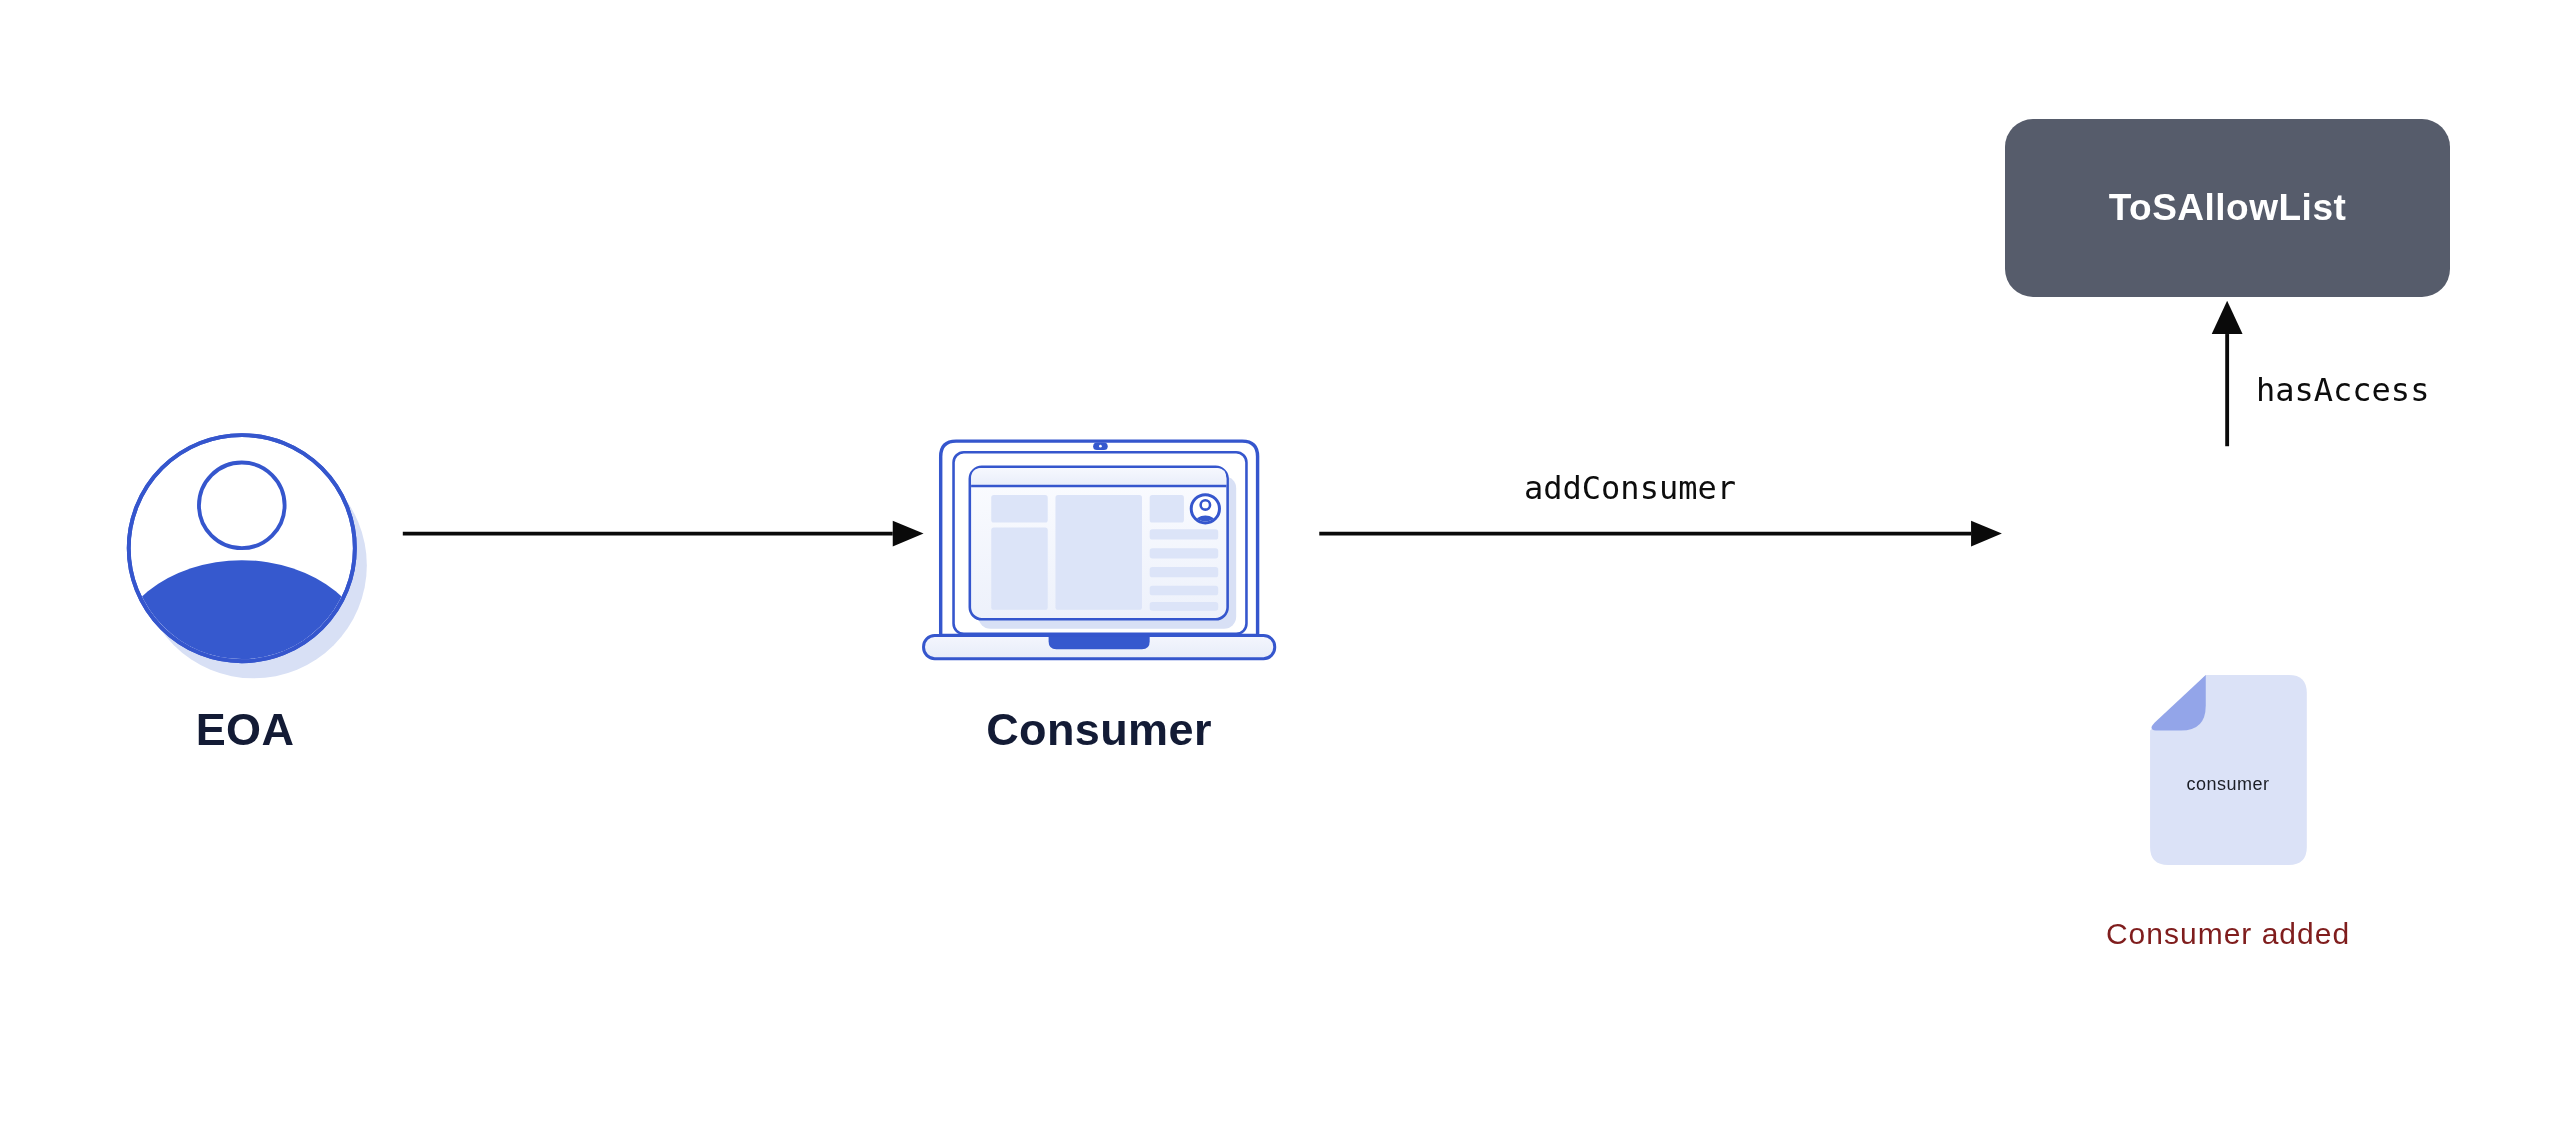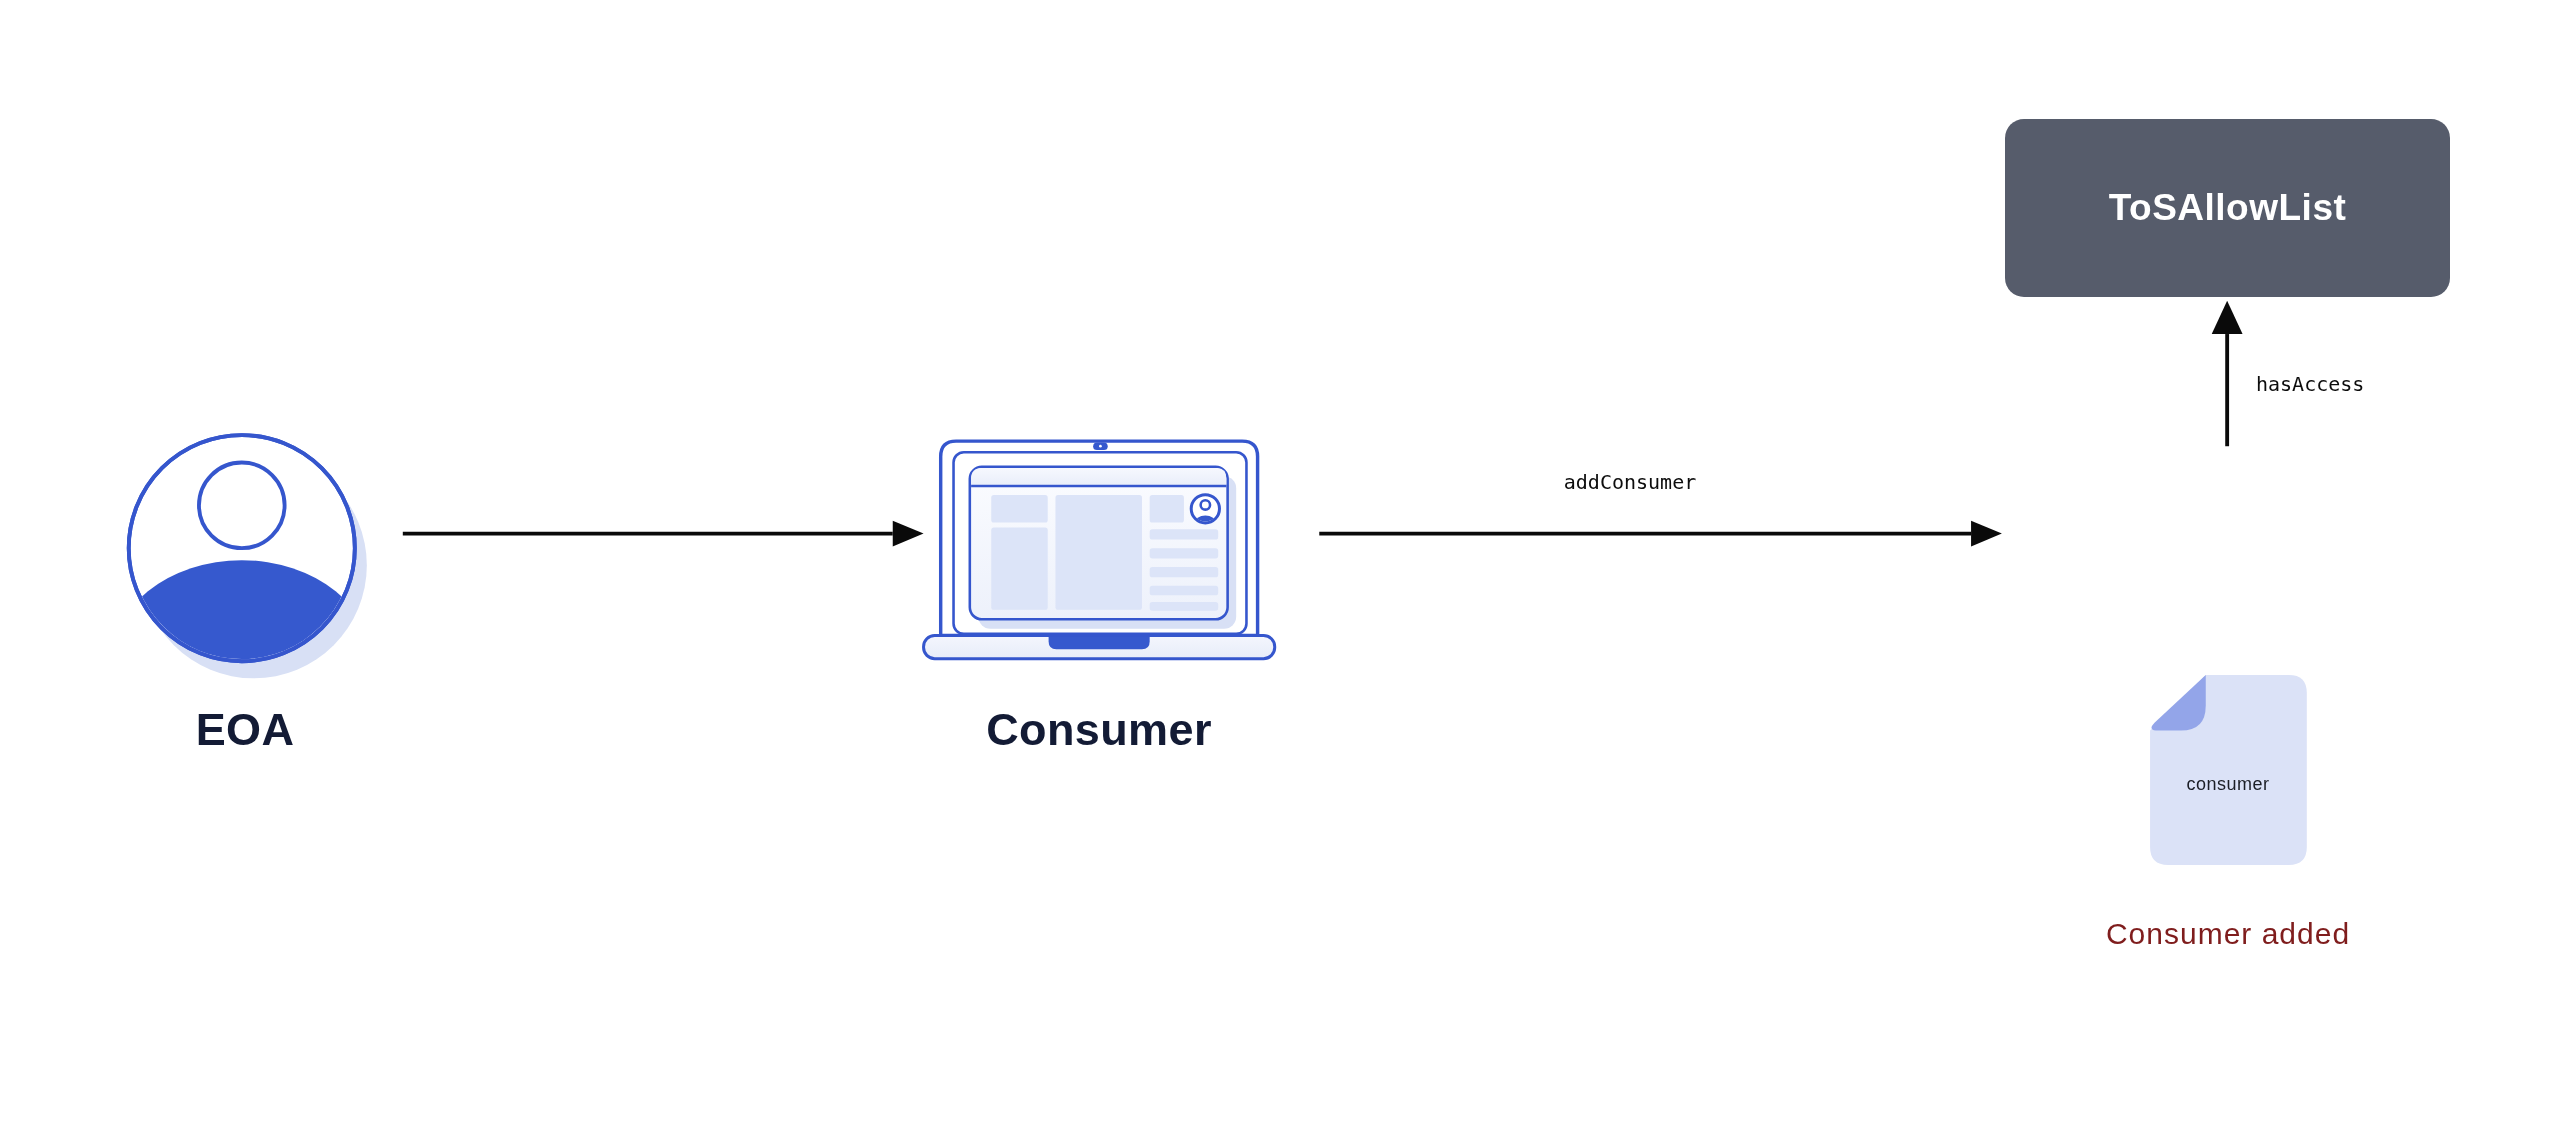--- a/index.html
+++ b/index.html
@@ -26,36 +26,36 @@
   .f-white{fill:var(--white);}
   .f-shadow{fill:var(--lavender-shadow);}
   .f-block{fill:var(--lavender);}
   .f-doc{fill:var(--doc-fill);}
   .f-fold{fill:var(--doc-fold);}
   .arrow-line{stroke:#0a0a0a;stroke-width:4.5;}
   .arrow-head{fill:#0a0a0a;}
 
   .node-box{
     position:absolute;left:2005px;width:445px;background:var(--slate);
-    border-radius:19px;display:flex;align-items:center;justify-content:center;
+    border-radius:28px;display:flex;align-items:center;justify-content:center;
   }
   .node-box--tos{top:119px;height:178px;}
   .node-box--router{top:446px;height:176px;}
   .node-box .box-label{
     color:var(--white);font-weight:700;font-size:37px;letter-spacing:0.5px;white-space:nowrap;
   }
   .big-label{
     position:absolute;transform:translateX(-50%);font-weight:700;font-size:45px;
     color:var(--navy-text);letter-spacing:0.4px;line-height:1;white-space:nowrap;
   }
   .big-label--eoa{left:245px;top:707px;}
   .big-label--frontend{left:1099px;top:707px;}
   .mono-label{
     position:absolute;font-family:"DejaVu Sans Mono","Liberation Mono",monospace;
-    font-size:20px;color:#0d0d0d;line-height:1;white-space:nowrap;
+    font-size:32px;color:#0d0d0d;line-height:1;white-space:nowrap;
   }
   .mono-label--addconsumer{left:1630px;top:472px;transform:translateX(-50%);}
   .mono-label--hasaccess{left:2256px;top:374px;}
   .doc-label{
     position:absolute;left:2228px;top:763px;transform:translateX(-50%);
     font-size:18px;letter-spacing:0.5px;color:#1b1e26;line-height:1;white-space:nowrap;margin-top:12px;
   }
   .caption-label{
     position:absolute;left:2228px;top:917px;transform:translateX(-50%);
     font-size:30px;letter-spacing:1px;color:#7f1d1d;line-height:1.1;white-space:nowrap;

